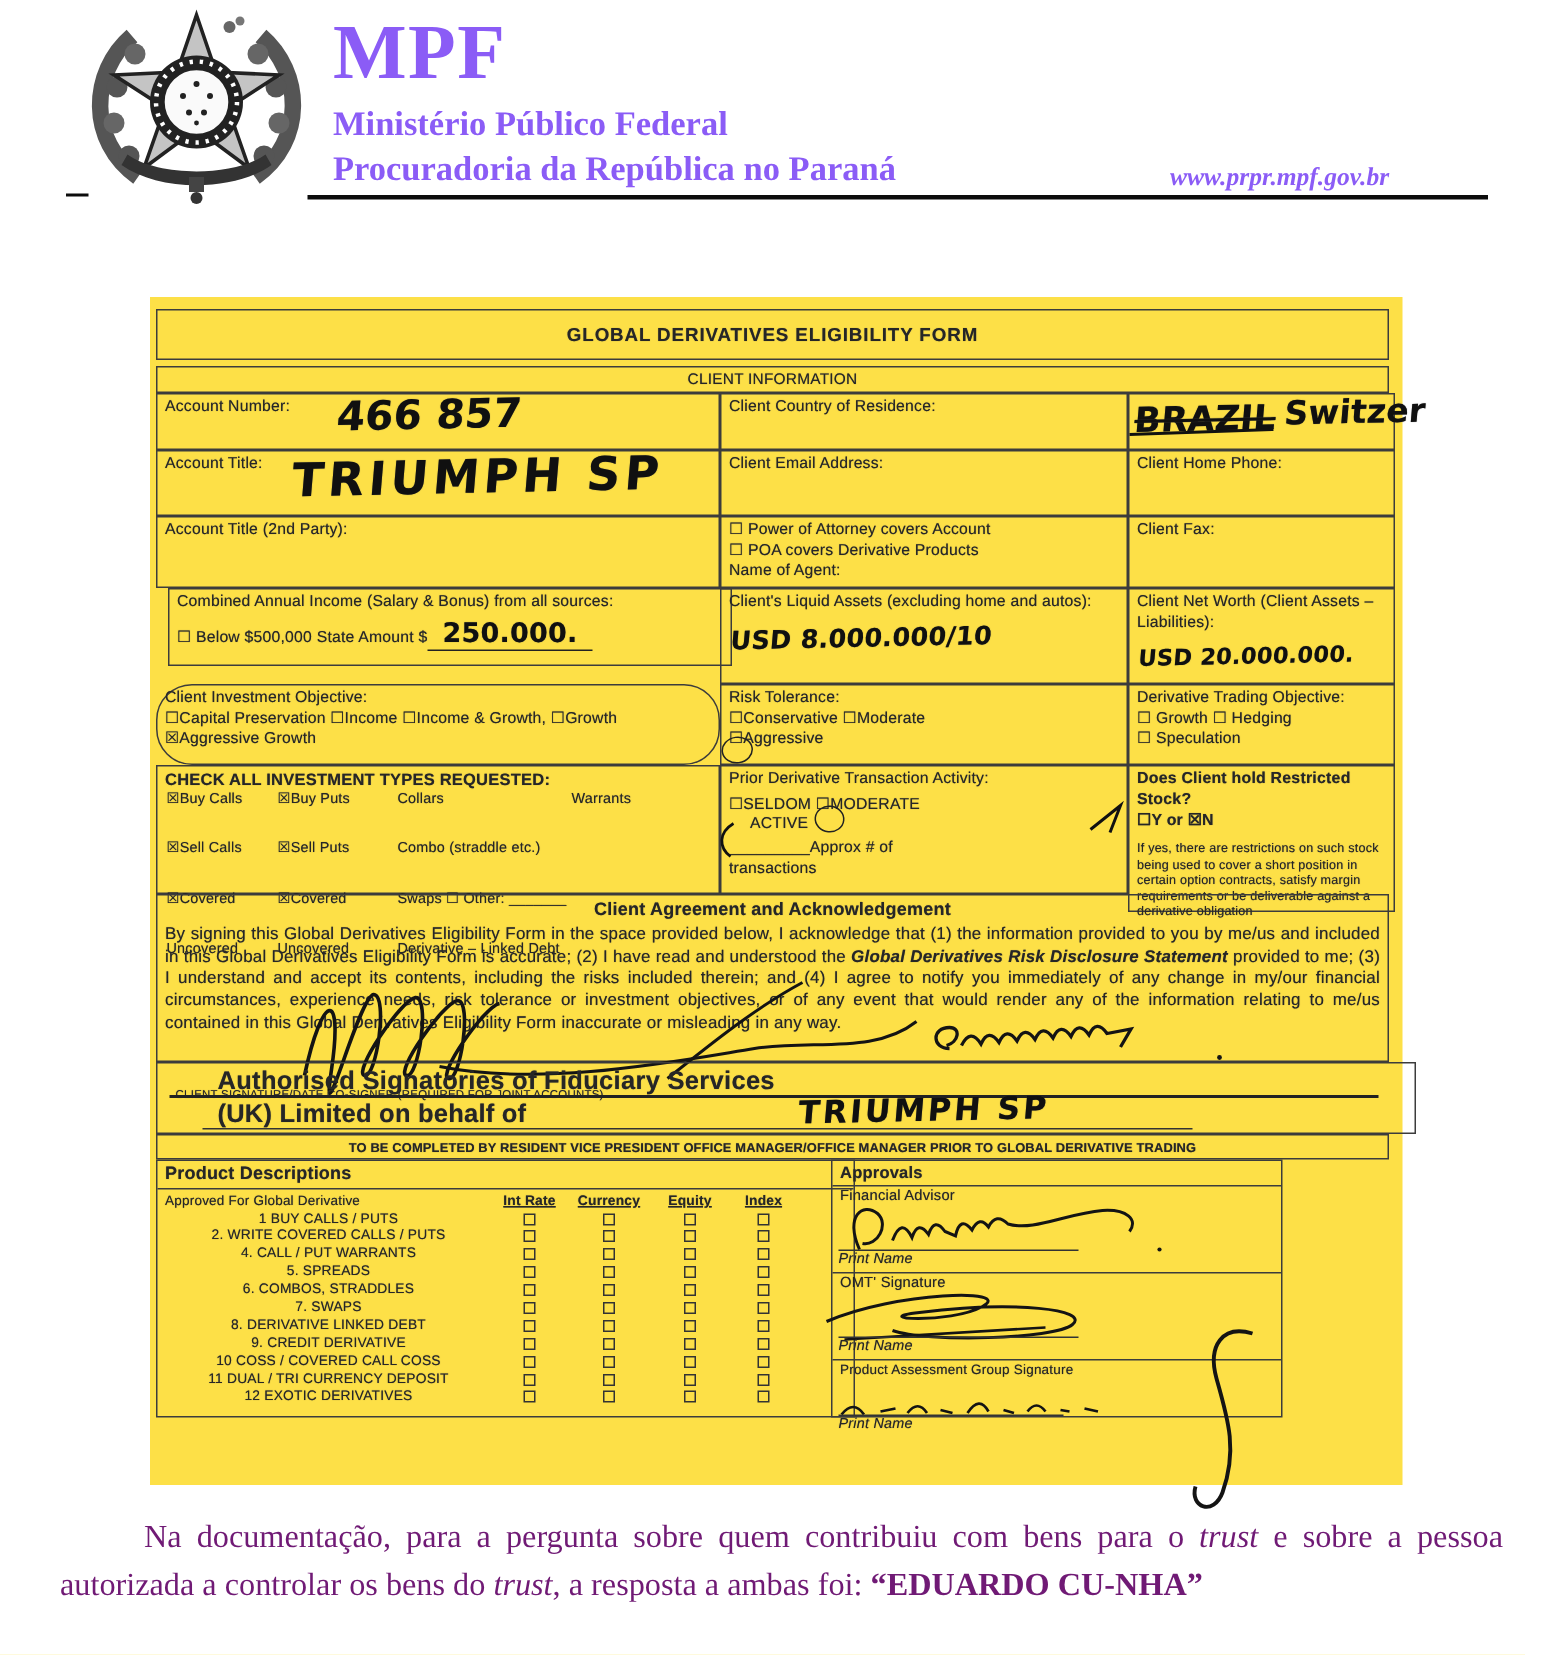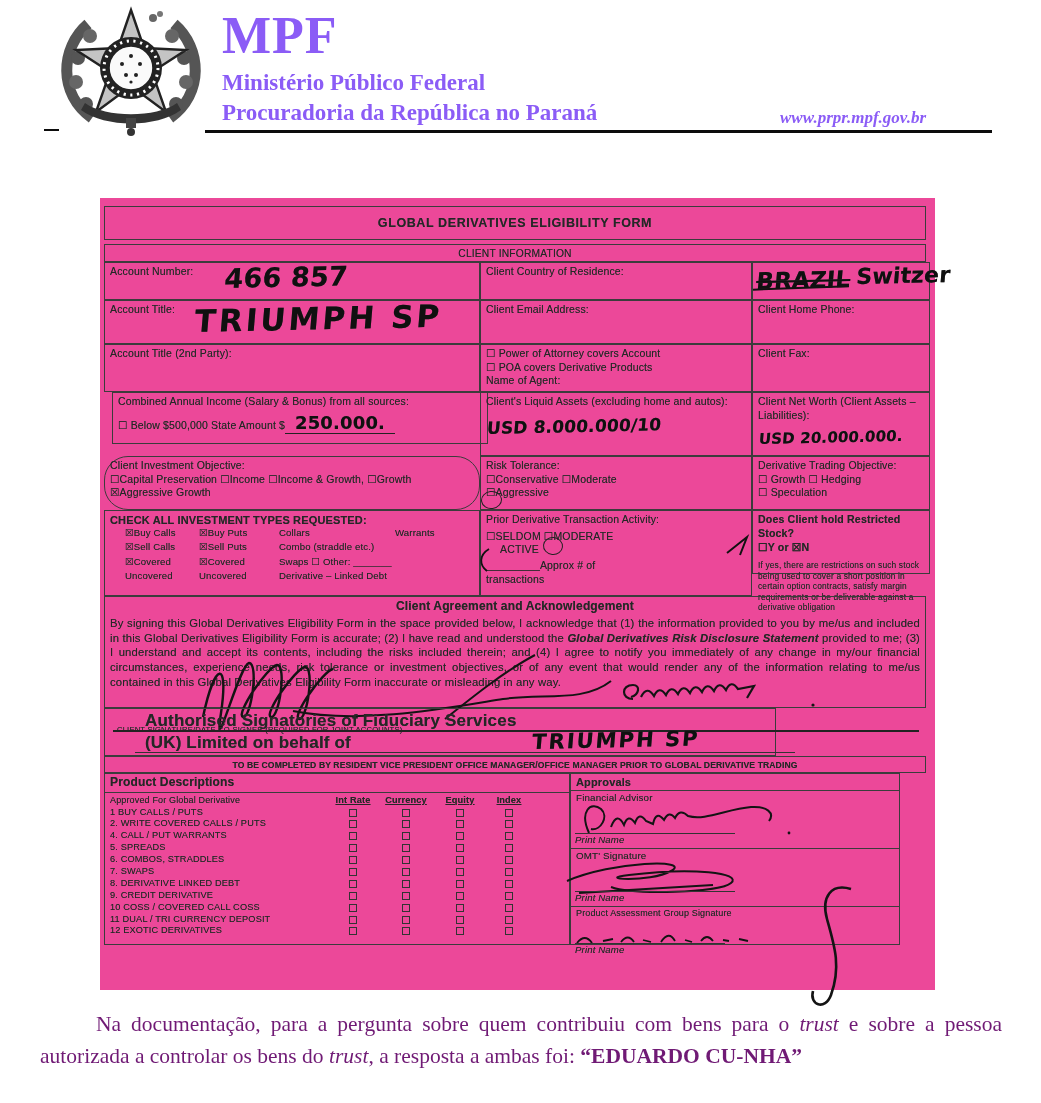--- a/index.html
+++ b/index.html
@@ -10,40 +10,40 @@
   
   .hdr-serif{font-family:"Liberation Serif",serif;color:#8b5cf6;}
   #mpf-abbr{left:222px;top:6px;font-size:52px;font-weight:bold;letter-spacing:1px;}
   #org1{left:222px;top:70px;font-size:23px;font-weight:bold;}
   #org2{left:222px;top:100px;font-size:23px;font-weight:bold;}
   #site{left:780px;top:108px;font-size:17px;font-weight:bold;font-style:italic;}
   #rule{left:205px;top:130px;width:787px;height:3px;background:#0c0c0c;}
   #dash{left:44px;top:129px;width:15px;height:2px;background:#0c0c0c;}
 
   
-  #scan{left:100px;top:198px;width:835px;height:792px;background:#ec4899;
+  #scan{left:100px;top:198px;width:835px;height:792px;background:#fde047;
         color:#262626;font-size:10.5px;letter-spacing:.15px;
         text-shadow:0 0 .6px rgba(70,70,70,.75);}
   .cell{position:absolute;border:1.4px solid #3c3c3c;box-sizing:border-box;padding:2px 5px;line-height:1.3;}
   .bld{font-weight:bold;}
   .ctr{text-align:center;}
   .sm{font-size:8.4px;line-height:1.25;}
   .tiny{font-size:7.6px;}
   .hw{font-family:"DejaVu Sans",sans-serif;color:#101010;font-weight:600;
       transform:skewX(-6deg) rotate(-1.2deg);transform-origin:left bottom;white-space:nowrap;}
   .struck{text-decoration:line-through;text-decoration-thickness:2px;}
   .uline{border-bottom:1.6px solid #222;}
   svg.sig{position:absolute;overflow:visible;}
   .circ{position:absolute;border:1.6px solid #222;border-radius:50%;}
 
   
-  #invgrid{position:absolute;left:20px;top:16px;display:grid;
-           grid-template-columns:74px 80px 116px 92px;row-gap:2px;font-size:9.6px;}
-  
-  .prow{display:grid;grid-template-columns:218px 50px 56px 52px 46px;align-items:center;height:11.9px;font-size:9.2px;}
+  #invgrid{position:absolute;left:6px;top:16px;display:grid;
+           grid-template-columns:74px 80px 116px 92px;row-gap:21px;font-size:9.6px;}
+  
+  .prow{display:grid;grid-template-columns:218px 50px 56px 52px 46px;align-items:center;height:11.9px;font-size:9.2px;text-align:center;}
   .pbx{width:6px;height:6px;border:1.1px solid #333;justify-self:center;}
   .pcolh{display:grid;grid-template-columns:218px 50px 56px 52px 46px;font-size:9.2px;font-weight:bold;}
   .pcolh span{justify-self:center;text-decoration:underline;}
   .sigline{border-top:1.2px solid #333;}
   .pn{font-style:italic;font-size:9.6px;}
 
   
   #foot{left:40px;top:1008px;width:962px;font-family:"Liberation Serif",serif;
         font-size:21.5px;color:#701a75;line-height:1.5;text-align:justify;text-indent:56px;}
   #foot i{font-style:italic;}
@@ -192,21 +192,21 @@
       <div style="margin-top:2px;">_________Approx # of</div>
       <div>transactions</div>
       <div class="circ" style="left:62px;top:26px;width:18px;height:16px;transform:rotate(6deg);"></div>
       <svg class="sig" style="left:244px;top:22px;" width="28" height="26" viewBox="0 0 28 26">
         <path d="M2,20 L22,4 L15,22" stroke="#111" stroke-width="2" fill="none"></path>
       </svg>
       <svg class="sig" style="left:-4px;top:36px;" width="14" height="26" viewBox="0 0 14 26">
         <path d="M12,2 C2,8 2,18 10,24" stroke="#111" stroke-width="1.8" fill="none"></path>
       </svg>
     </div>
-    <div class="cell" style="left:652px;top:312px;width:178px;height:64px;">
+    <div class="cell" style="left:652px;top:312px;width:178px;height:98px;">
       <div class="bld" style="font-size:10.6px;">Does  Client  hold  Restricted Stock?</div>
       <div class="bld" style="font-size:10.6px;">☐Y or ☒N</div>
       <div class="sm" style="margin-top:6px;">If yes, there are restrictions on such stock being used to cover a short position in certain option contracts, satisfy margin requirements or be deliverable against a derivative obligation</div>
     </div>
 
     <div class="cell" style="left:4px;top:398px;width:822px;height:112px;">
       <div class="ctr bld" style="font-size:12px;">Client Agreement and Acknowledgement</div>
       <div style="font-size:11.3px;line-height:1.32;text-align:justify;margin-top:1px;">
         <span>By signing this Global Derivatives Eligibility Form in the space provided below, I acknowledge that (1) the information provided to you by me/us and included in this Global Derivatives Eligibility Form is accurate; (2) I have read and understood the </span><span class="bld" style="font-style:italic;">Global Derivatives Risk Disclosure Statement</span><span> provided to me; (3) I understand and accept its contents, including the risks included therein; and (4) I agree to notify you immediately of any change in my/our financial circumstances, experience needs, risk tolerance or investment objectives, or of any event that would render any of the information relating to me/us contained in this Global Derivatives Eligibility Form inaccurate or misleading in any way.</span>
       </div>
@@ -214,21 +214,21 @@
         <path d="M10,62 C22,6 36,4 28,58 S46,10 56,8 C66,8 58,64 50,62 S74,12 84,10 C94,10 86,64 78,62 S102,14 112,12 C122,12 114,66 106,64 S130,16 140,14" stroke="#141414" stroke-width="2.4" fill="none"></path>
         <path d="M100,56 C170,70 260,52 310,44 C350,38 390,48 418,26" stroke="#141414" stroke-width="2" fill="none"></path>
         <path d="M252,64 C282,40 312,16 342,0" stroke="#141414" stroke-width="2" fill="none"></path>
       </svg>
       <svg class="sig" style="left:512px;top:80px;" width="210" height="34" viewBox="0 0 210 34">
         <path d="M16,22 C4,22 4,8 16,8 C24,8 22,18 14,20 M24,20 q6,-12 13,-1 q5,-11 12,-1 q5,-11 12,-1 q5,-11 12,-1 q5,-11 12,-1 q5,-11 12,-1 q5,-11 12,-1 q5,-11 12,-1 l16,-3 l-7,12" stroke="#141414" stroke-width="2.2" fill="none"></path>
         <circle cx="196" cy="28" r="1.6" fill="#141414"></circle>
       </svg>
     </div>
 
-    <div class="cell" style="left:4px;top:510px;width:672px;height:48px;">
+    <div class="cell" style="left:4px;top:510px;width:840px;height:48px;">
       <div class="bld" style="position:absolute;left:40px;top:1px;font-size:17px;letter-spacing:.2px;">Authorised Signatories of Fiduciary Services</div>
       <div class="abs tiny" style="left:12px;top:16px;letter-spacing:.2px;">CLIENT SIGNATURE/DATE  CO-SIGNER (REQUIRED FOR JOINT ACCOUNTS)</div>
       <div class="abs" style="left:8px;top:21px;width:806px;height:1.6px;background:#222;"></div>
       <div class="bld" style="position:absolute;left:40px;top:23px;font-size:17px;">(UK) Limited on behalf of</div>
       <div class="hw abs" style="left:426px;top:20px;font-size:21px;letter-spacing:2px;">TRIUMPH SP</div>
       <div class="abs" style="left:30px;top:43px;width:660px;height:1.4px;background:#333;"></div>
     </div>
 
     <div class="cell ctr" style="left:4px;top:558px;width:822px;height:17px;font-size:8.6px;font-weight:bold;letter-spacing:.1px;padding-top:3px;">TO BE COMPLETED BY RESIDENT VICE PRESIDENT OFFICE MANAGER/OFFICE MANAGER PRIOR TO GLOBAL DERIVATIVE TRADING</div>
 
@@ -316,21 +316,21 @@
           <div class="prow">
           <span>12 EXOTIC DERIVATIVES</span>
           <span class="pbx"></span>
           <span class="pbx"></span>
           <span class="pbx"></span>
           <span class="pbx"></span>
         </div>
         </div>
     </div>
 
-    <div class="cell" style="left:470px;top:575px;width:330px;height:172px;padding:0;">
+    <div class="cell" style="left:454px;top:575px;width:301px;height:172px;padding:0;">
       <div class="bld" style="font-size:11px;border-bottom:1.4px solid #3c3c3c;padding:1px 5px;">Approvals</div>
       <div style="position:relative;height:58px;border-bottom:1.4px solid #3c3c3c;padding:1px 5px;box-sizing:border-box;">
         <div style="font-size:9.8px;">Financial Advisor</div>
         <svg class="sig" style="left:4px;top:8px;" width="230" height="40" viewBox="0 0 230 40">
           <path d="M14,34 C4,12 16,2 26,10 C34,17 26,32 16,30 M36,28 q6,-16 13,-2 q4,-12 11,-2 q4,-12 11,-2 l7,3 q3,-14 11,-4 q5,-10 11,-2 q5,-10 13,-2 C130,22 152,10 176,8 C192,7 200,14 194,22" stroke="#141414" stroke-width="2" fill="none"></path>
           <circle cx="214" cy="34" r="1.4" fill="#141414"></circle>
         </svg>
         <div class="pn sigline abs" style="left:4px;top:42px;width:160px;">Print Name</div>
       </div>
       <div style="position:relative;height:58px;border-bottom:1.4px solid #3c3c3c;padding:1px 5px;box-sizing:border-box;">

